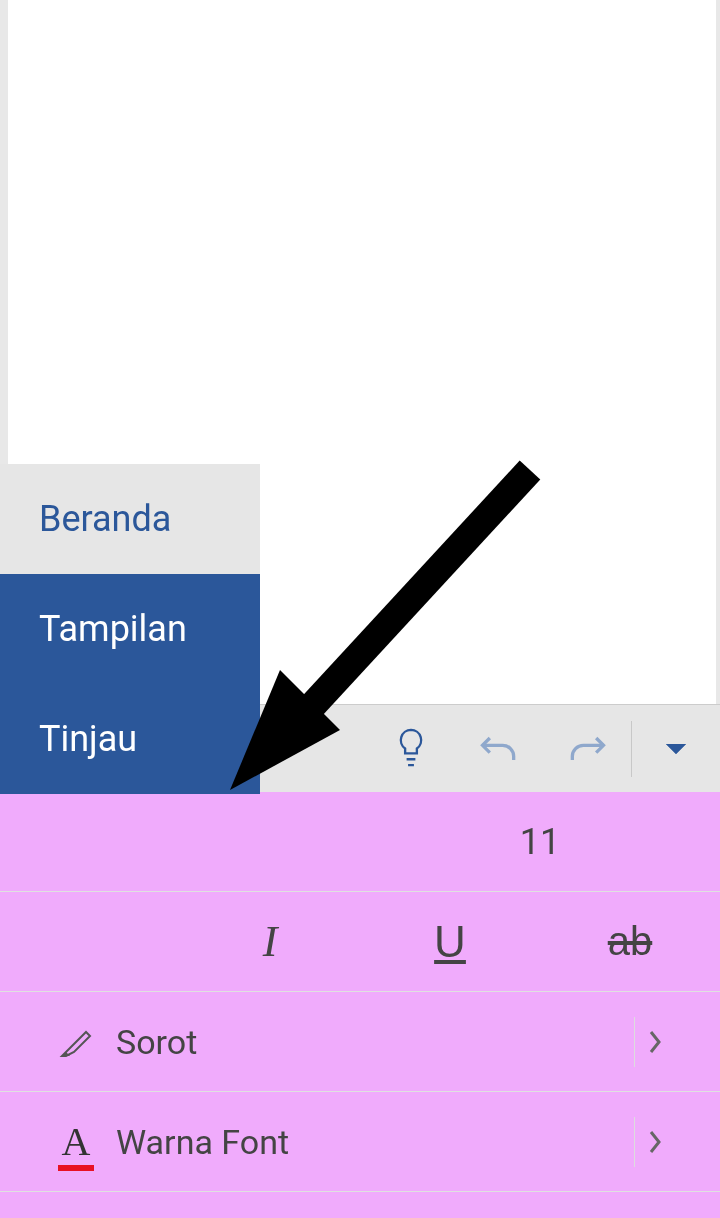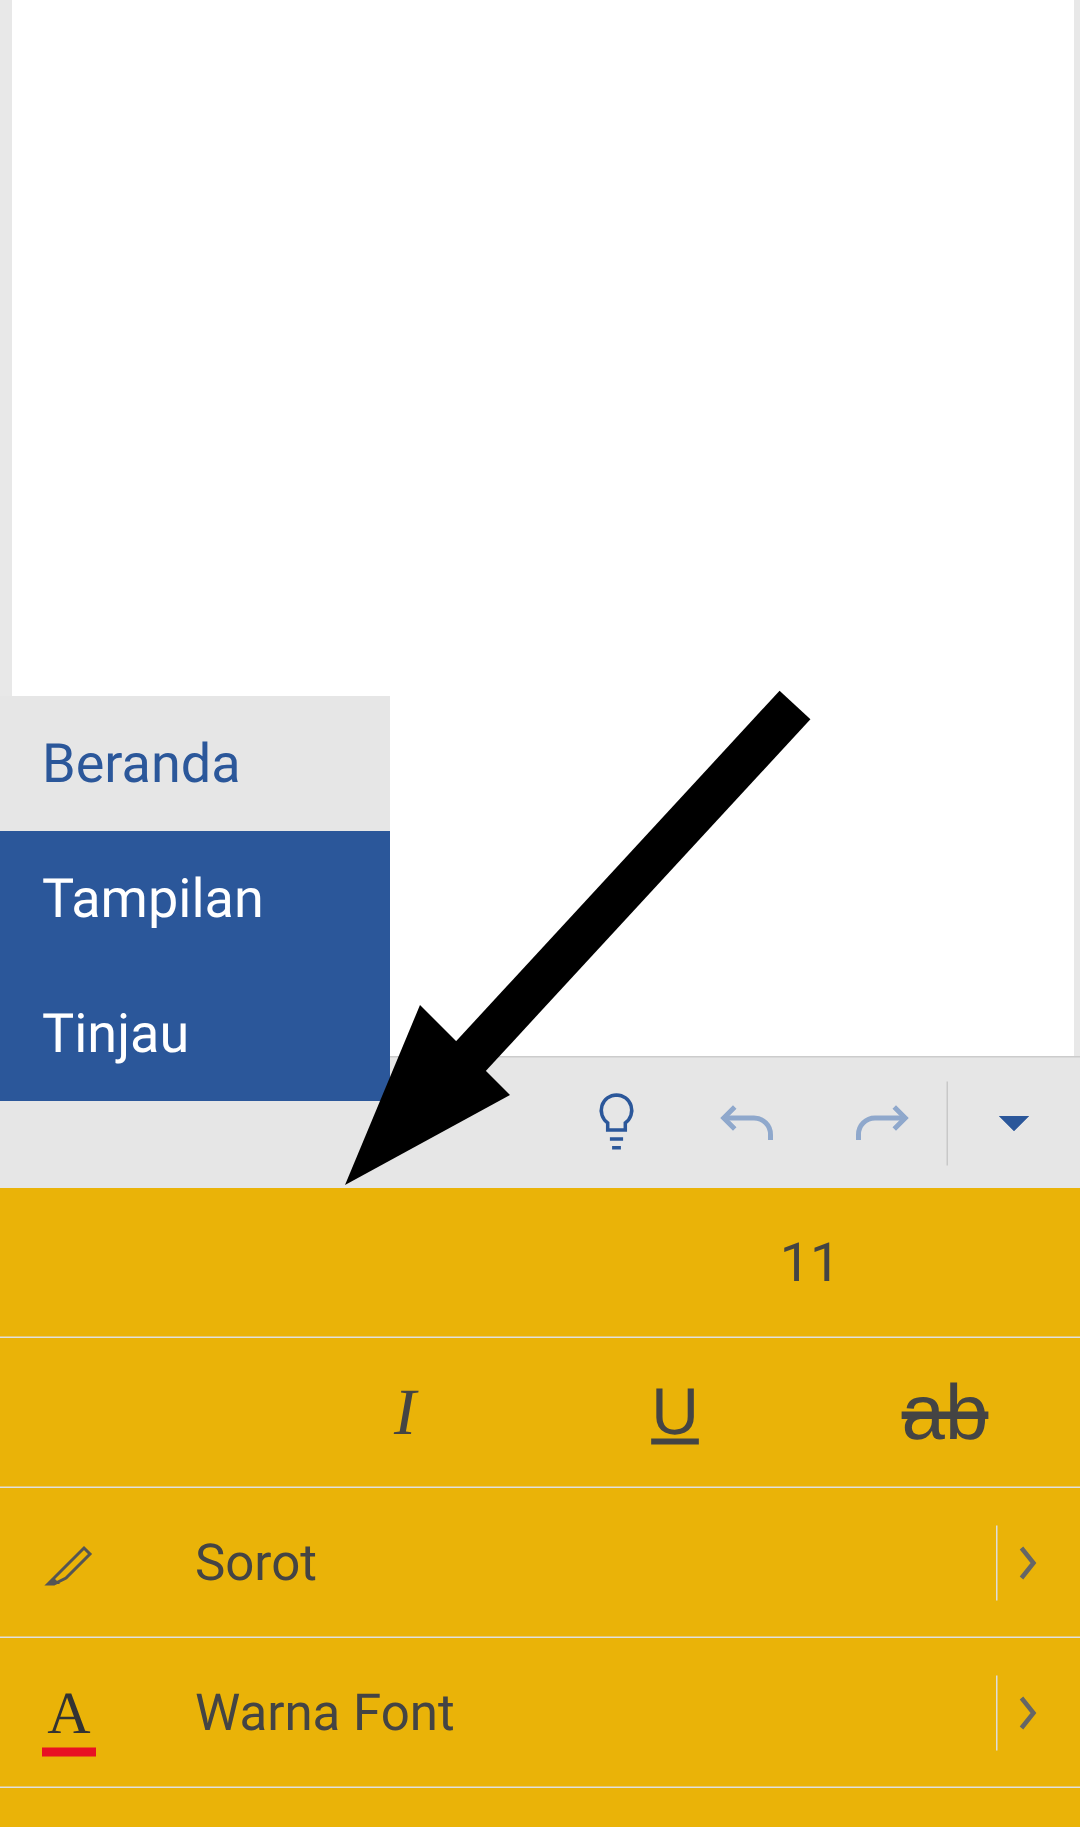--- a/index.html
+++ b/index.html
@@ -50,21 +50,21 @@
       justify-content: center;
       width: 88px;
       height: 88px;
     }
     .formatting-panel {
       position: absolute;
       top: 792px;
       left: 0;
       right: 0;
       bottom: 0;
-      background: #eab308;
+      background: #f0abfc;
     }
     .format-row {
       height: 100px;
       display: flex;
       align-items: center;
       border-bottom: 1px solid #e0e0e0;
     }
     .font-size-cell {
       flex: 1;
       display: flex;
@@ -80,22 +80,21 @@
       justify-content: center;
       font-size: 44px;
       color: #444;
       font-family: Georgia, serif;
     }
     .list-row {
       height: 100px;
       display: flex;
       align-items: center;
       border-bottom: 1px solid #e0e0e0;
-      padding: 0 16px;
-      gap: 44px;
+      padding: 0 46px;
     }
     .list-icon {
       width: 60px;
       display: flex;
       align-items: center;
       justify-content: center;
     }
     .list-label {
       flex: 1;
       font-size: 34px;
@@ -113,24 +112,24 @@
     }
     .dropdown-menu {
       position: absolute;
       top: 464px;
       left: 0;
       width: 260px;
       background: #2b579a;
       z-index: 10;
     }
     .dropdown-item {
-      height: 90px;
-      display: flex;
-      align-items: center;
-      padding-left: 28px;
+      height: 110px;
+      display: flex;
+      align-items: center;
+      padding-left: 39px;
       font-size: 36px;
       color: #fff;
       cursor: pointer;
     }
     .dropdown-item.active {
       background: #e6e6e6;
       color: #2b579a;
     }
     .arrow-overlay {
       position: absolute;
@@ -141,21 +140,21 @@
     }
     .underline-u {
       text-decoration: underline;
       font-family: Arial, sans-serif;
       font-weight: normal;
     }
     .strikethrough {
       text-decoration: line-through;
       font-family: Arial, sans-serif;
       font-weight: normal;
-      font-size: 52px;
+      font-size: 40px;
     }
     .italic-i {
       font-style: italic;
       font-family: Georgia, serif;
     }
     .font-a-icon {
       position: relative;
       font-size: 40px;
       font-family: Georgia, serif;
       color: #333;

